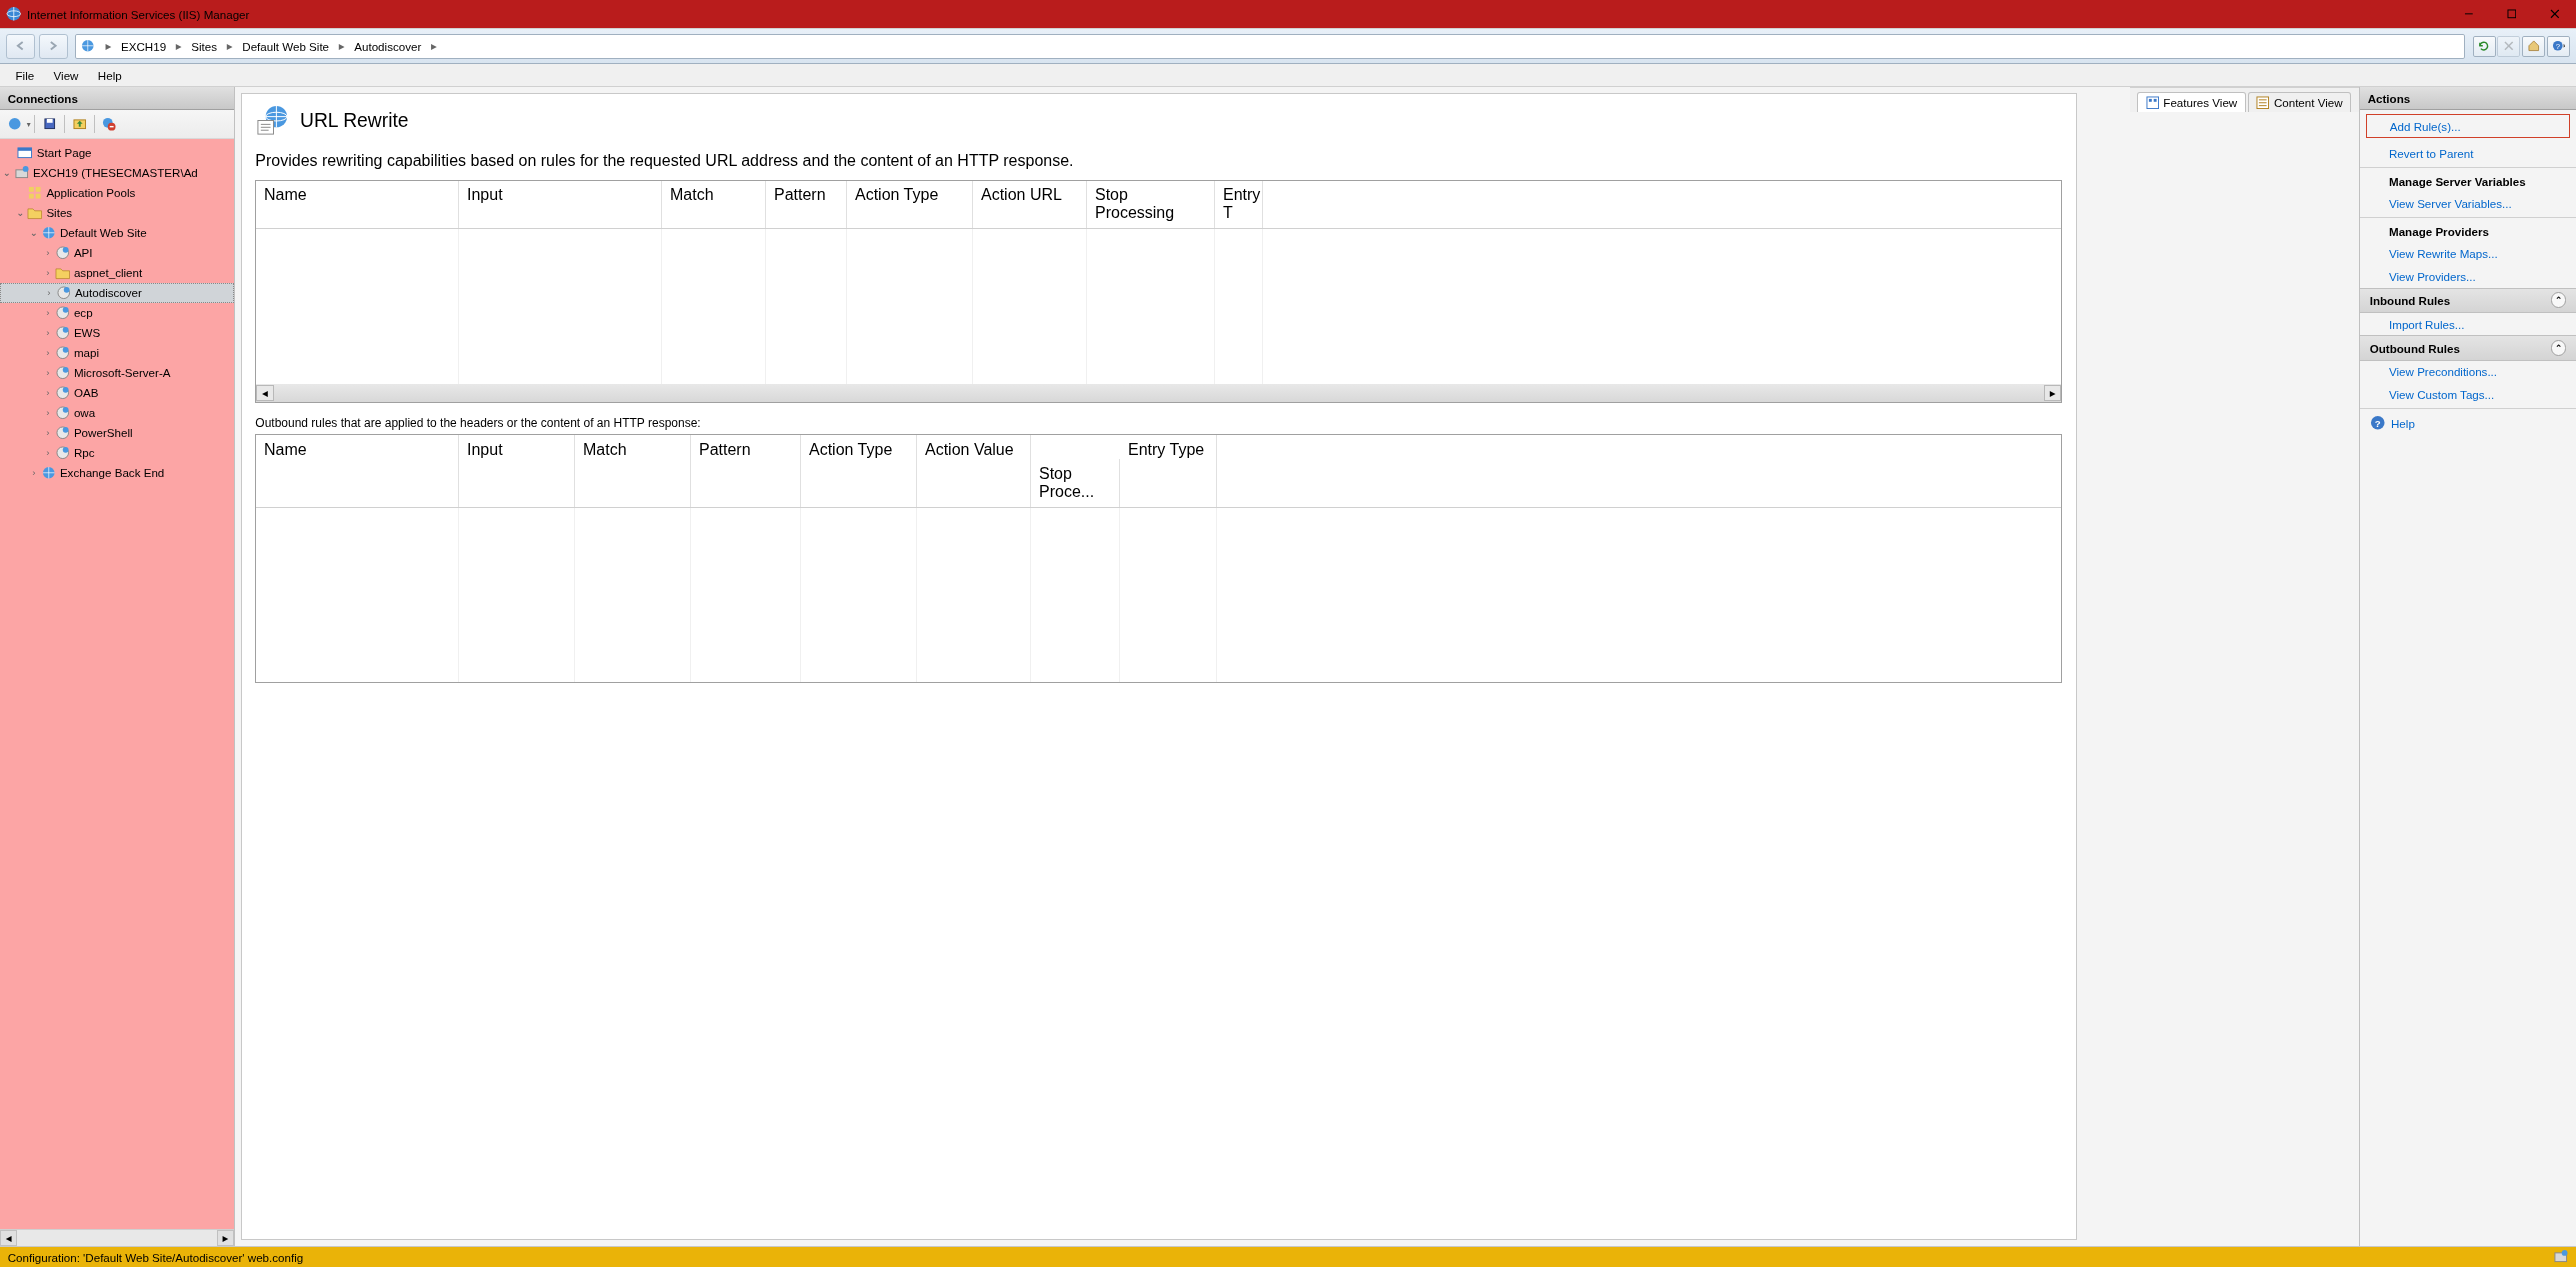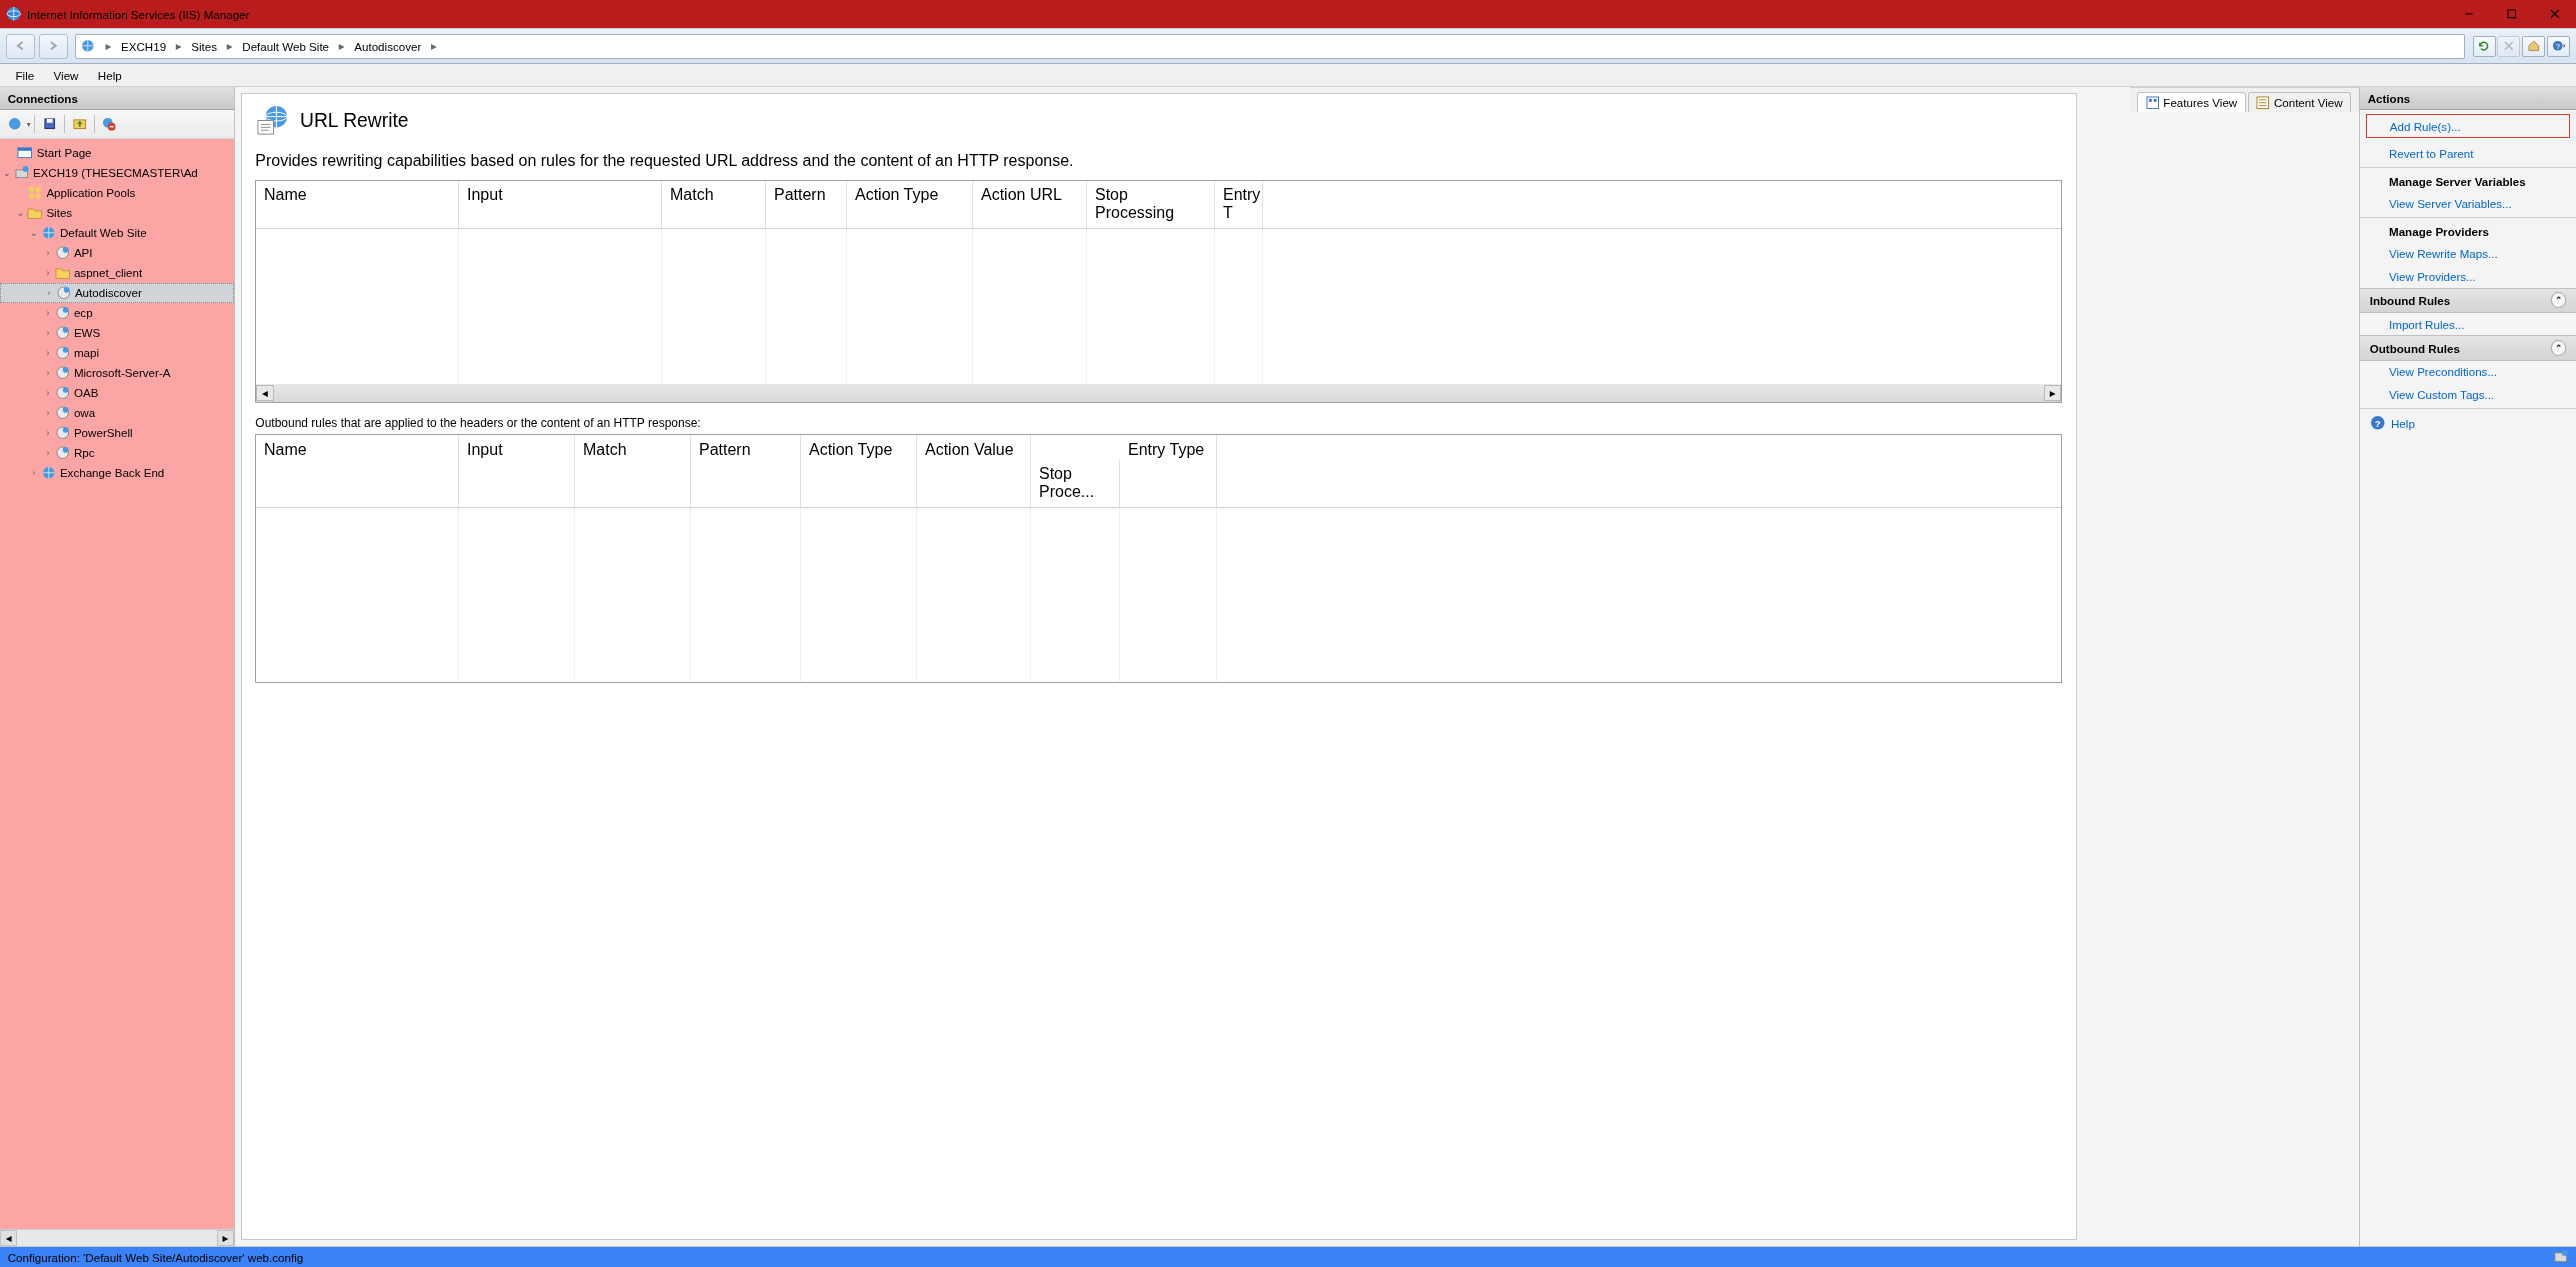--- a/index.html
+++ b/index.html
@@ -73,21 +73,21 @@
   .actions-body { padding:0; }
   .action-link { display:block; padding:4.8px 9.7px 4.8px 29px; color:#0066cc; cursor:pointer; }
   .action-link.highlight { border:1px solid #d04028; margin:3.9px 5.8px; padding:4.8px 9.7px 4.8px 23px; }
   .action-group { padding:4.8px 9.7px 4.8px 29px; font-weight:bold; color:#000; }
   .action-sep { height:1px; background:#d0d0d0; margin:1.9px 0; }
   .action-section { background:linear-gradient(#e4e4e4,#d4d4d4); padding:3.9px 9.7px; font-weight:bold; border-top:1px solid #c0c0c0; border-bottom:1px solid #c0c0c0; display:flex; justify-content:space-between; align-items:center;}
   .collapse-btn { width:15.5px;height:15.5px;border:1px solid #a0a0a0;border-radius:7.7px;background:#f8f8f8;display:flex;align-items:center;justify-content:center;font-size:8.7px;}
   .action-help { display:flex; align-items:center; gap:5.8px; padding:4.8px 9.7px; color:#0066cc; cursor:pointer;}
   
   
-  .statusbar { height:21px; background:#3b82f6; border-top:1px solid #c8c8c8; display:flex; align-items:center; padding:0 7.7px; font-size:11.6px; justify-content:space-between;}
+  .statusbar { height:21px; background:#eab308; border-top:1px solid #c8c8c8; display:flex; align-items:center; padding:0 7.7px; font-size:11.6px; justify-content:space-between;}
   
   
   svg { display:block; }
 </style>
 </head>
 <body>
 
 <div class="titlebar">
   <span class="titlebar-icon">
     <svg width="15.5" height="15.5" viewBox="0 0 16 16">

